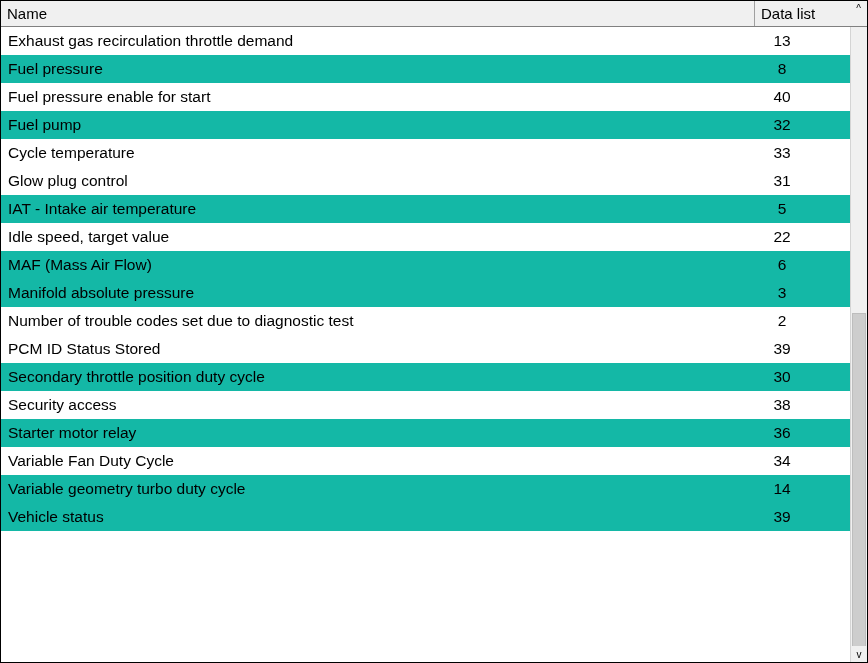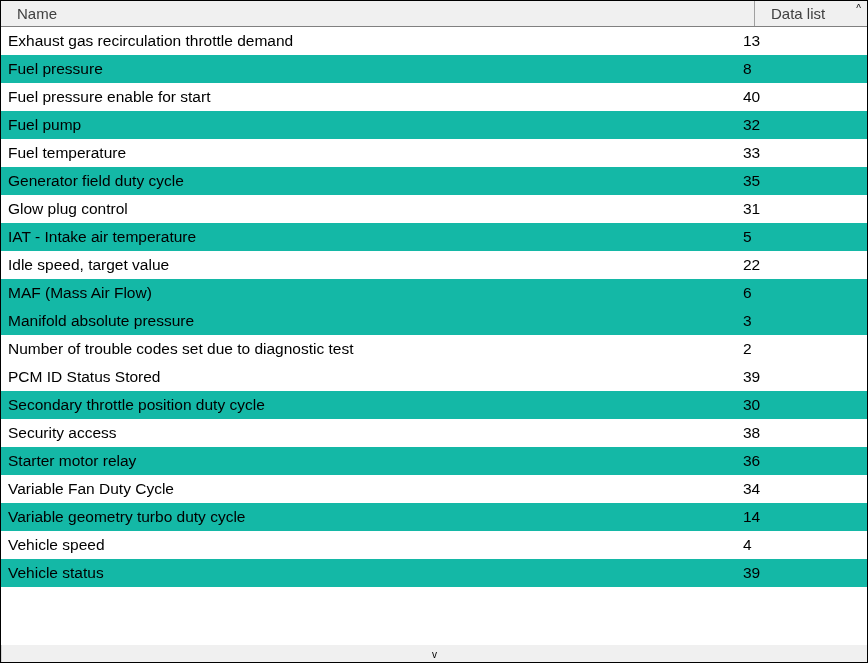--- a/index.html
+++ b/index.html
@@ -32,24 +32,24 @@
   .header-row {
     display: flex;
     height: 26px;
     flex: 0 0 26px;
     background: #f0f0f0;
     border-bottom: 1px solid #808080;
     box-sizing: border-box;
   }
   .header-cell {
     font-size: 15px;
-    color: #404040;
+    color: #000000;
     display: flex;
     align-items: center;
-    padding: 0 16px;
+    padding: 0 6px;
     box-sizing: border-box;
     background: #f0f0f0;
     border-right: 1px solid #a0a0a0;
   }
   .header-cell.name {
     flex: 1 1 auto;
   }
   .header-cell.datalist {
     flex: 0 0 95px;
     border-right: none;
@@ -64,23 +64,22 @@
     color: #000000;
     line-height: 12px;
     padding-top: 2px;
     box-sizing: border-box;
   }
   
   .body-area {
     position: relative;
     flex: 1 1 auto;
     display: flex;
-    flex-direction: column;
-    overflow: hidden;
-    gap: 48px;
+    flex-direction: row;
+    overflow: hidden;
   }
   .rows {
     flex: 1 1 auto;
     display: flex;
     flex-direction: column;
     overflow: hidden;
   }
   .row {
     display: flex;
     flex: 0 0 28px;
@@ -99,21 +98,21 @@
     font-size: 15.5px;
     color: #000000;
     padding-left: 7px;
     white-space: nowrap;
     overflow: hidden;
   }
   .cell-value {
     flex: 0 0 112px;
     font-size: 15.5px;
     color: #000000;
-    text-align: left;
+    text-align: center;
     padding-right: 12px;
     white-space: nowrap;
   }
   
   .scrollbar {
     flex: 0 0 17px;
     background: #f0f0f0;
     position: relative;
     border-left: 1px solid #d4d4d4;
     box-sizing: border-box;
@@ -166,26 +165,22 @@
         </div>
         <div class="row even">
           <div class="cell-name">Fuel pressure enable for start</div>
           <div class="cell-value">40</div>
         </div>
         <div class="row odd">
           <div class="cell-name">Fuel pump</div>
           <div class="cell-value">32</div>
         </div>
         <div class="row even">
-          <div class="cell-name">Fuel temperature</div>
+          <div class="cell-name">Cycle temperature</div>
           <div class="cell-value">33</div>
-        </div>
-        <div class="row odd">
-          <div class="cell-name">Generator field duty cycle</div>
-          <div class="cell-value">35</div>
         </div>
         <div class="row even">
           <div class="cell-name">Glow plug control</div>
           <div class="cell-value">31</div>
         </div>
         <div class="row odd">
           <div class="cell-name">IAT - Intake air temperature</div>
           <div class="cell-value">5</div>
         </div>
         <div class="row even">
@@ -220,24 +215,20 @@
           <div class="cell-name">Starter motor relay</div>
           <div class="cell-value">36</div>
         </div>
         <div class="row even">
           <div class="cell-name">Variable Fan Duty Cycle</div>
           <div class="cell-value">34</div>
         </div>
         <div class="row odd">
           <div class="cell-name">Variable geometry turbo duty cycle</div>
           <div class="cell-value">14</div>
-        </div>
-        <div class="row even">
-          <div class="cell-name">Vehicle speed</div>
-          <div class="cell-value">4</div>
         </div>
         <div class="row odd">
           <div class="cell-name">Vehicle status</div>
           <div class="cell-value">39</div>
         </div>
       </div>
 
       <div class="scrollbar">
         <div class="scroll-thumb" style="top: 45%; height: 55%;"></div>
         <div class="scroll-btn down">v</div>

